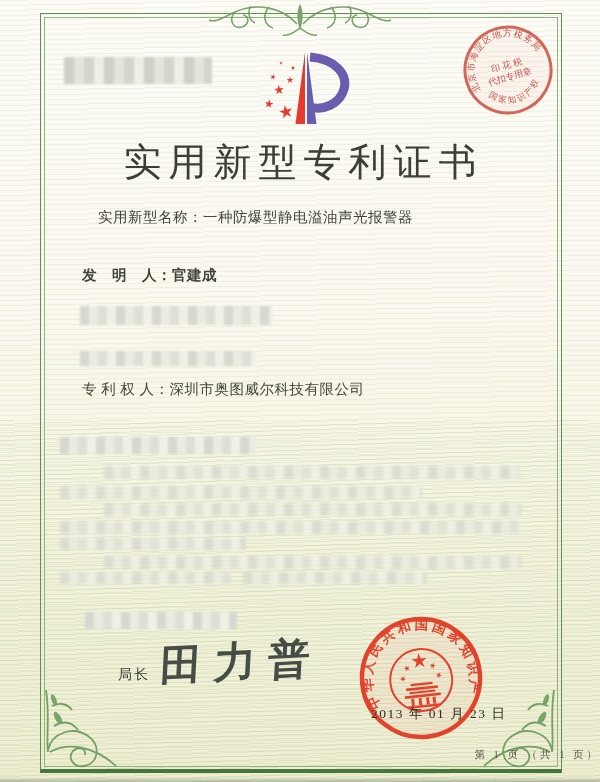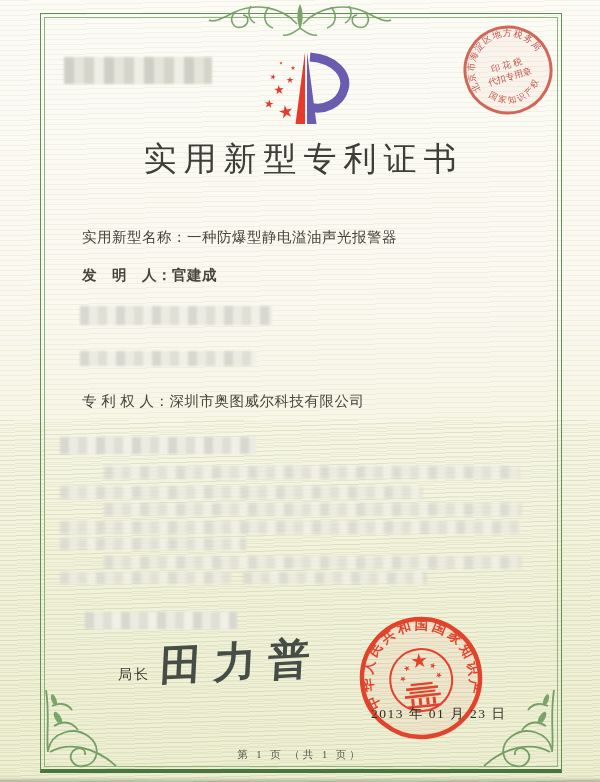--- a/index.html
+++ b/index.html
@@ -25,28 +25,28 @@
   .redact{position:absolute;z-index:2;border-radius:1px;filter:blur(1.3px);
     background-image:
       repeating-linear-gradient(90deg,#d8d8d0 0 9px,#ecebe1 9px 18px,#e0dfd5 18px 27px,#f1f0e7 27px 36px),
       repeating-linear-gradient(0deg,rgba(255,255,255,.40) 0 4px,rgba(175,175,160,.20) 4px 8px);}
   .redact.dark{background-image:
       repeating-linear-gradient(90deg,#cfcfc7 0 10px,#e5e4da 10px 20px,#d6d5cb 20px 30px,#efeee5 30px 40px),
       repeating-linear-gradient(0deg,rgba(255,255,255,.40) 0 4px,rgba(160,160,148,.22) 4px 8px);}
   .redact.light{opacity:.8;filter:blur(1.6px);}
   
   .title{position:absolute;left:0;right:0;top:137px;z-index:2;text-align:center;
-    font-size:33px;letter-spacing:7px;color:#3e3e39;margin-left:7px;}
+    font-size:38px;letter-spacing:7px;color:#3e3e39;margin-left:7px;}
   .row{position:absolute;left:82px;z-index:2;font-size:14.5px;color:#45453c;letter-spacing:.5px;}
   .director{position:absolute;left:118px;top:666px;z-index:3;font-size:14px;color:#3c3c35;letter-spacing:2px;}
   .signature{position:absolute;left:160px;top:634px;z-index:3;font-size:42px;color:#454d46;
     font-family:"DejaVu Sans","Liberation Sans",sans-serif;font-weight:600;letter-spacing:12px;
     transform:rotate(-3deg) skewX(-6deg);}
   .issue-date{position:absolute;left:371px;top:705px;z-index:4;font-size:13.5px;color:#2e2e27;letter-spacing:1.5px;}
-  .page-footer{position:absolute;left:0;right:0;top:748px;z-index:3;text-align:center;
+  .page-footer{position:absolute;left:0;right:0;top:748px;z-index:3;text-align:right;
     font-size:10.5px;color:#55554a;letter-spacing:3px;}
   .seal{position:absolute;z-index:3;}
 </style>
 </head>
 <body>
 
 <div class="waves"></div>
 <div class="waves-strong"></div>
 
 <div class="frame"></div>
@@ -122,31 +122,31 @@
     <textPath href="#taxBot" startOffset="2">国家知识产权局</textPath>
   </text>
   <text x="0" y="-2" text-anchor="middle" font-size="9" fill="#c4544a" font-family="Liberation Serif,serif">印 花 税</text>
   <text x="0" y="10" text-anchor="middle" font-size="9" fill="#c4544a" font-family="Liberation Serif,serif">代扣专用章</text>
 </svg>
 
 <div class="redact dark" style="left:64px;top:57px;width:148px;height:27px;"></div>
 
 <div class="title">实用新型专利证书</div>
 
-<div class="row" style="top:228px;">
+<div class="row" style="top:208px;margin-left:16px;">
   <span>实用新型名称：</span><span>一种防爆型静电溢油声光报警器</span>
 </div>
 <div class="row" style="top:266px;font-weight:bold;">
   <span>发　明　人：</span><span>官建成</span>
 </div>
 
 <div class="redact" style="left:80px;top:306px;width:192px;height:19px;"></div>
 <div class="redact" style="left:80px;top:351px;width:176px;height:15px;"></div>
 
-<div class="row" style="top:392px;">
+<div class="row" style="top:380px;">
   <span>专 利 权 人：</span><span>深圳市奥图威尔科技有限公司</span>
 </div>
 
 <div class="redact" style="left:60px;top:437px;width:196px;height:17px;"></div>
 
 <div class="redact light" style="left:104px;top:466px;width:416px;height:13px;"></div>
 <div class="redact light" style="left:60px;top:486px;width:362px;height:13px;"></div>
 <div class="redact light" style="left:104px;top:503px;width:418px;height:13px;"></div>
 <div class="redact light" style="left:60px;top:521px;width:462px;height:13px;"></div>
 <div class="redact light" style="left:60px;top:538px;width:186px;height:12px;"></div>

